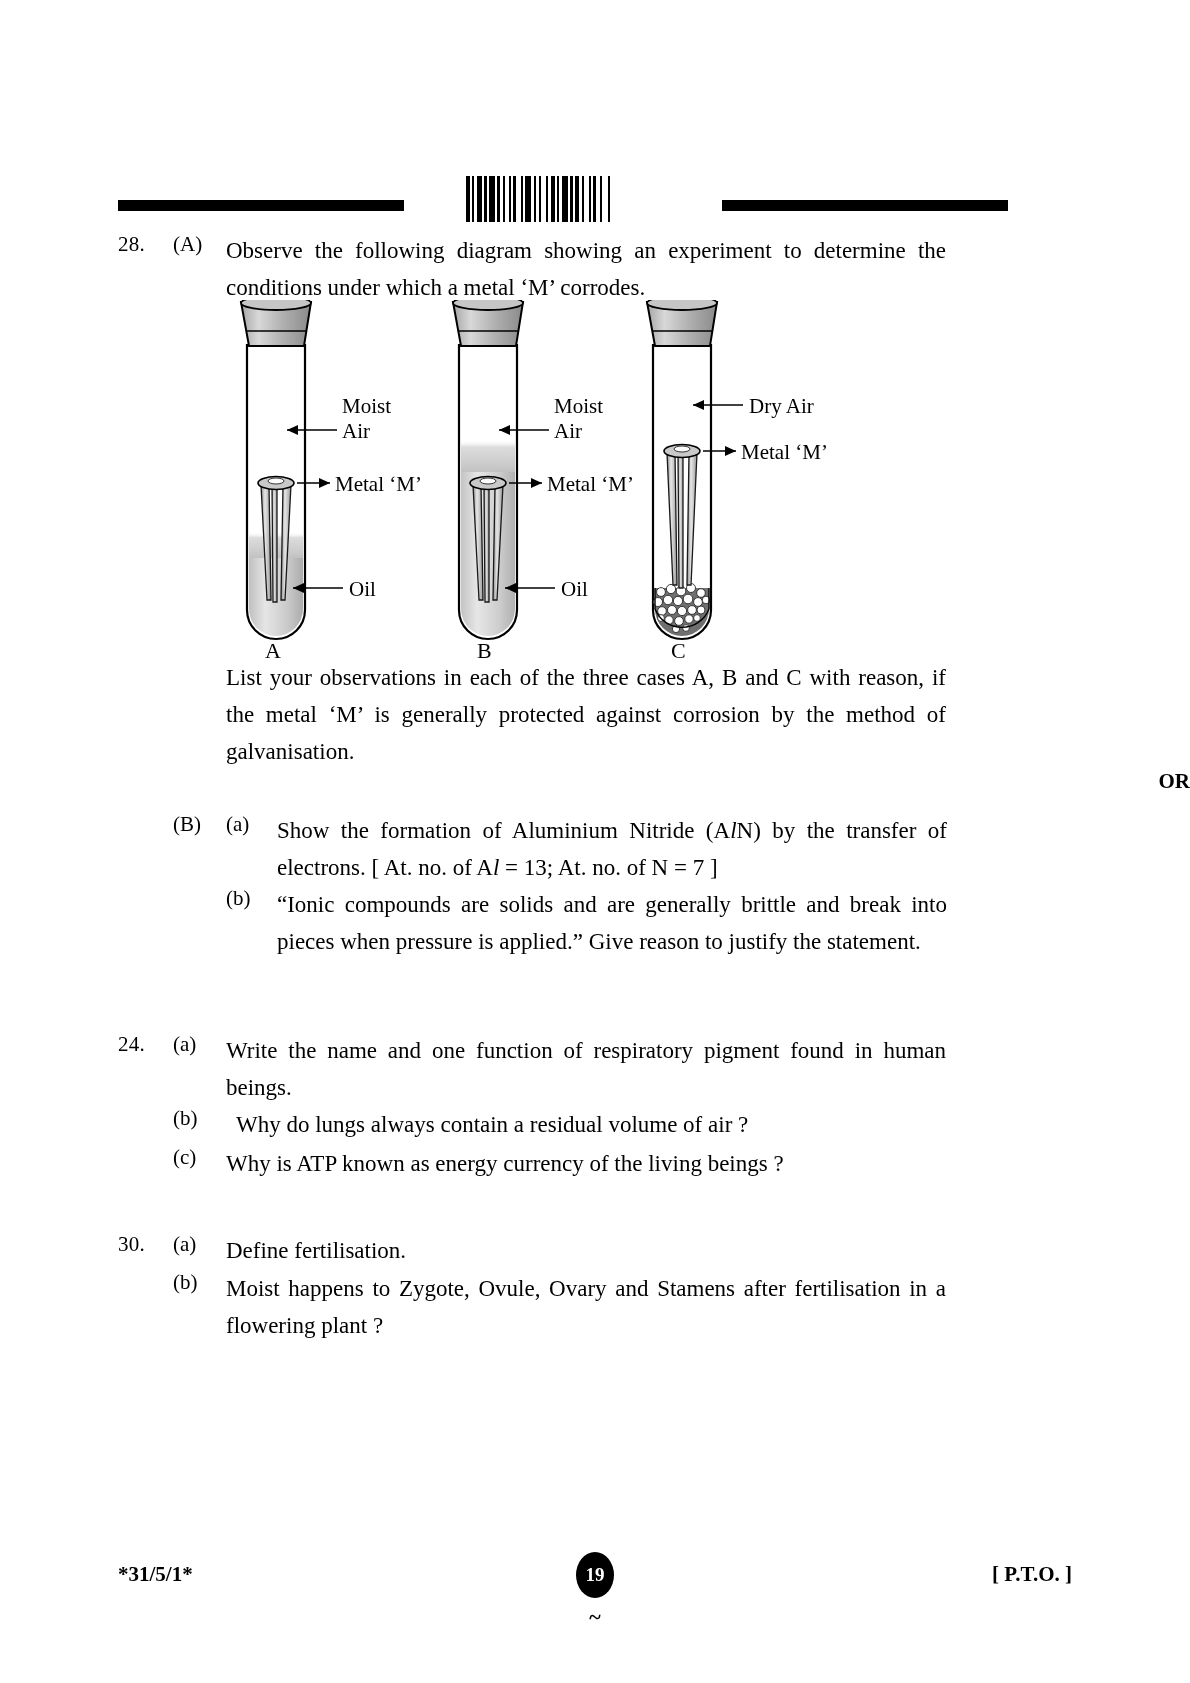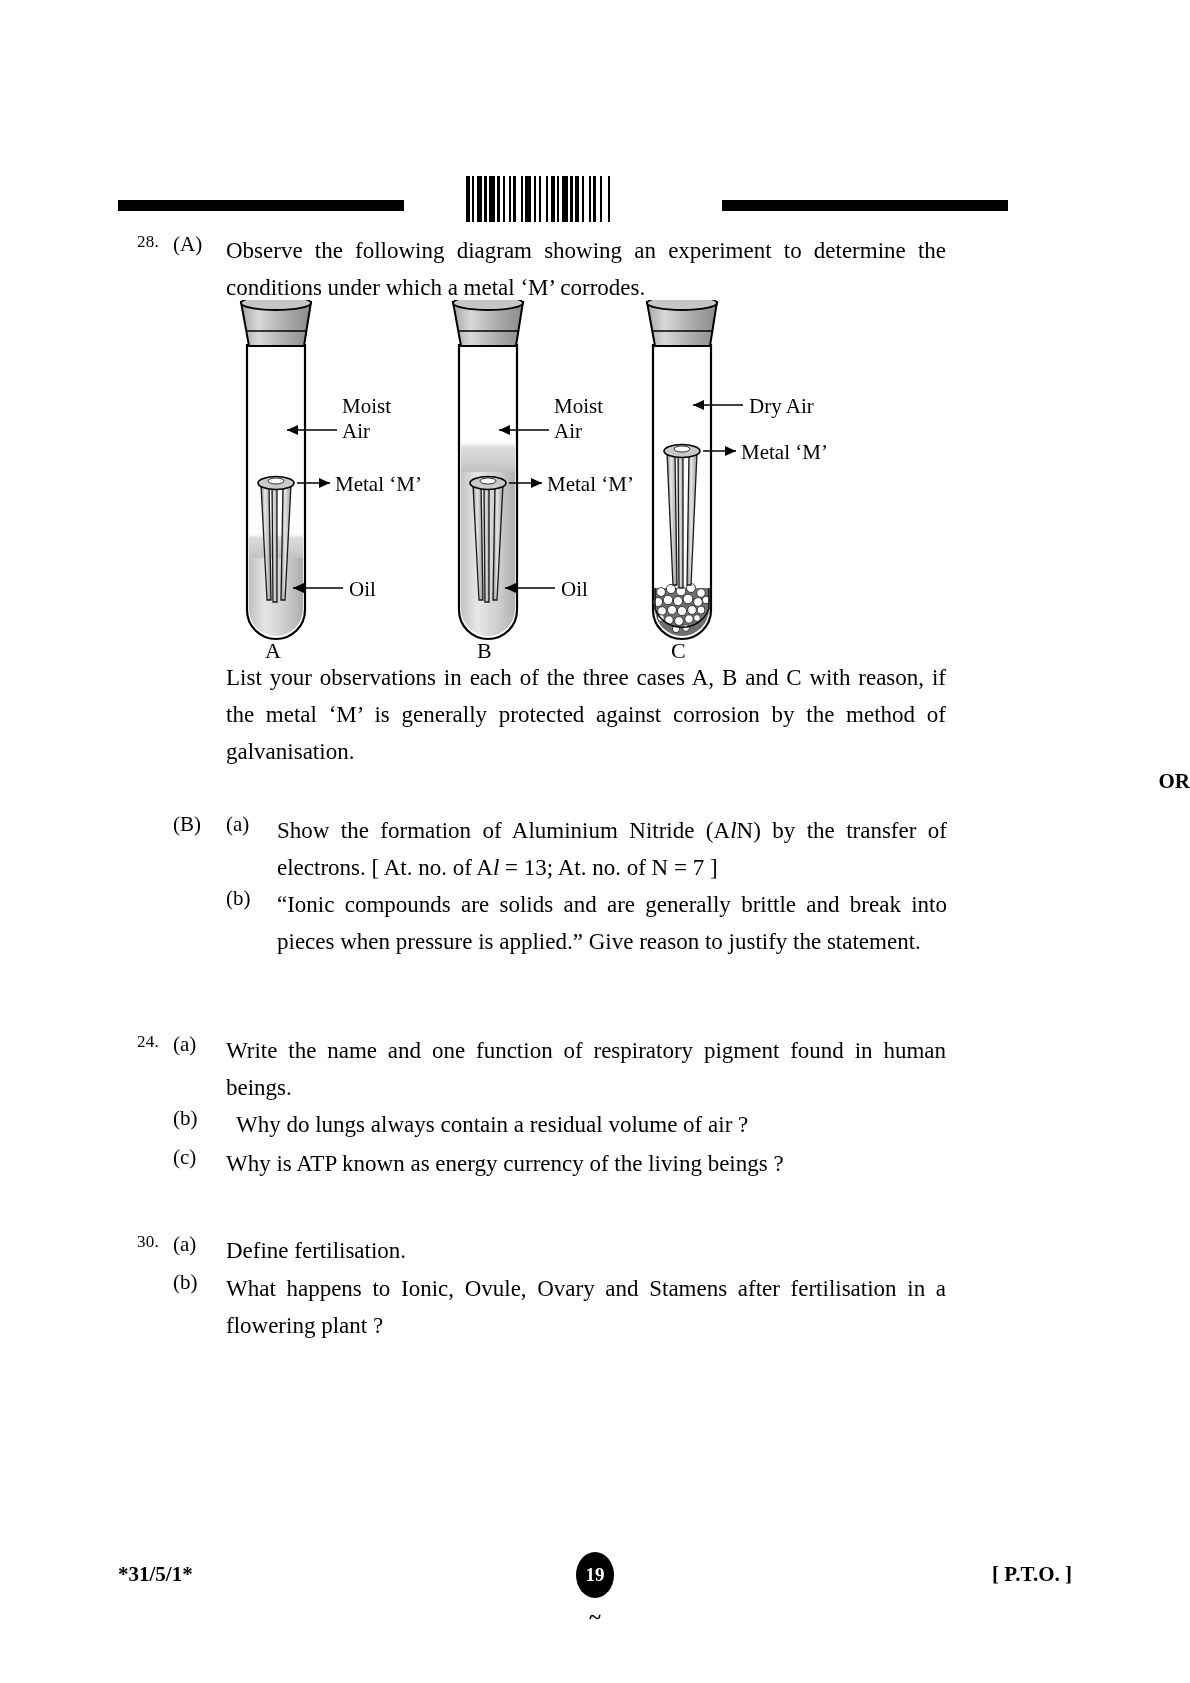--- a/index.html
+++ b/index.html
@@ -50,23 +50,22 @@
     align-items: stretch;
     gap: 0;
   }
   .barcode i { display: block; background: #000; height: 100%; }
 
   
   .qnum {
     position: absolute;
     width: 64px;
     text-align: left;
-    font-size: 17px;
+    font-size: 21px;
     letter-spacing: .2px;
-    margin-left: 19px;
   }
   .qlabel {
     position: absolute;
     width: 54px;
     text-align: left;
     font-size: 21px;
   }
   .qbody {
     position: absolute;
     font-size: 23px;
@@ -372,20 +371,20 @@
   <div class="qbody nojust" style="left:236px; top:1106px; width:760px;">Why do lungs always contain a residual volume of air ?</div>
 
   <div class="qlabel" style="left:173px; top:1145px;">(c)</div>
   <div class="qbody nojust" style="left:226px; top:1145px; width:760px;">Why is ATP known as energy currency of the living beings ?</div>
 
   <div class="qnum" style="left:118px; top:1232px;">30.</div>
   <div class="qlabel" style="left:173px; top:1232px;">(a)</div>
   <div class="qbody nojust" style="left:226px; top:1232px; width:720px;">Define fertilisation.</div>
 
   <div class="qlabel" style="left:173px; top:1270px;">(b)</div>
-  <div class="qbody" style="left:226px; top:1270px; width:720px;">What happens to Ionic, Ovule, Ovary and Stamens after fertilisation in a flowering plant ?</div>
+  <div class="qbody" style="left:226px; top:1270px; width:720px;">Moist happens to Zygote, Ovule, Ovary and Stamens after fertilisation in a flowering plant ?</div>
 
   <div class="footer-code">*31/5/1*</div>
   <div class="page-badge">19</div>
   <div class="tilde">~</div>
   <div class="footer-pto">[ P.T.O. ]</div>
 
 </div>
 
 </body></html>

